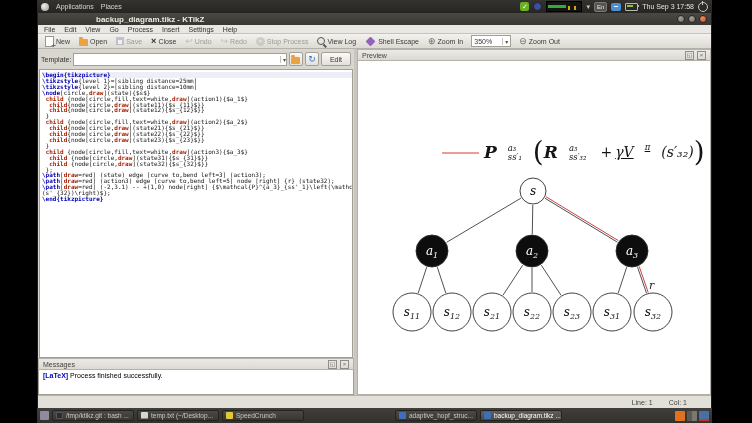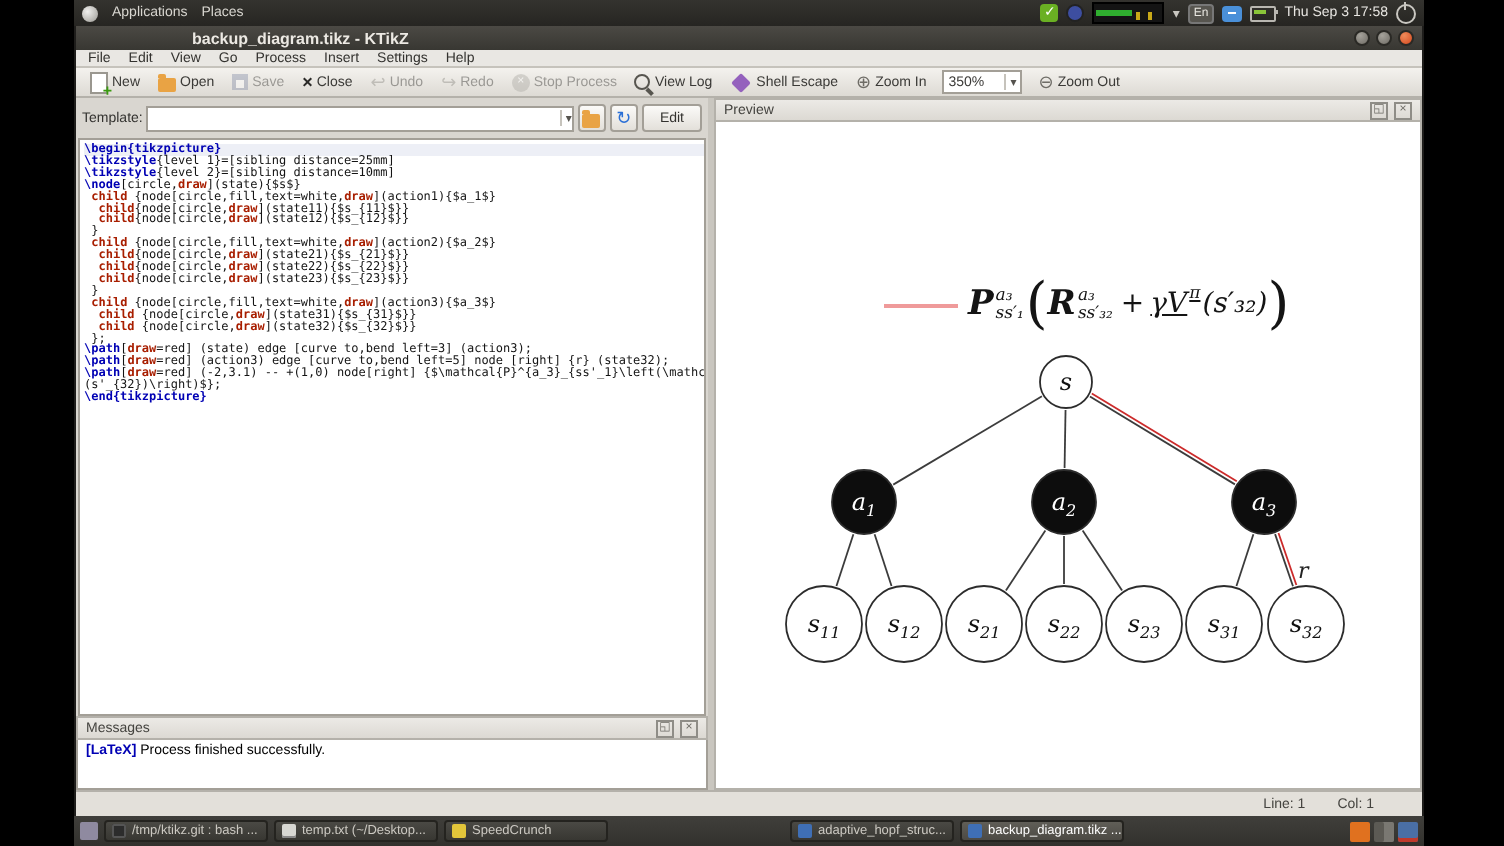--- a/index.html
+++ b/index.html
@@ -94,21 +94,21 @@
   .msg-tag{color:#0000b4;font-weight:bold;}
 
   
   .preview-canvas{flex:1;background:#fff;border:1px solid #b4b1aa;border-top:none;position:relative;overflow:hidden;}
   .formula-lead{position:absolute;left:84px;top:91px;width:37px;height:2px;background:#ef9a9a;}
   .formula{position:absolute;left:126px;top:74px;height:34px;display:flex;align-items:center;color:#141414;}
   .f-base.cal{font:italic 600 17px "DejaVu Serif",serif;}
   .f-base.big{font:300 28px "DejaVu Serif",serif;line-height:28px;}
   .f-base.op{font:14px "DejaVu Serif",serif;margin:0 3px;}
   .f-base.it{font:italic 14px "DejaVu Serif",serif;}
-  .f-scr{display:flex;flex-direction:column;justify-content:flex-start;gap:1px;margin:0 1px;}
+  .f-scr{display:flex;flex-direction:column;justify-content:flex-start;gap:1px;margin:0 11px;}
   .f-scr .fs{font:italic 8.5px "DejaVu Serif",serif;line-height:8px;}
   .f-scr.suponly{transform:translateY(-5px);}
   #tree{position:absolute;left:0;top:0;}
 
   
   .statusbar{height:12px;background:#e3e0da;border-top:1px solid #b4b1aa;display:flex;align-items:center;
              justify-content:flex-end;gap:16px;font-size:7px;color:#44433f;padding-right:24px;flex:none;}
   .taskbar{position:absolute;left:0;top:408px;width:675px;height:15px;background:linear-gradient(#403f3b,#32312d);
            display:flex;align-items:center;gap:3px;padding:0 3px;box-sizing:border-box;}
   .wl-icon{width:9px;height:9px;background:#8f8aa0;border-radius:1px;flex:none;}

